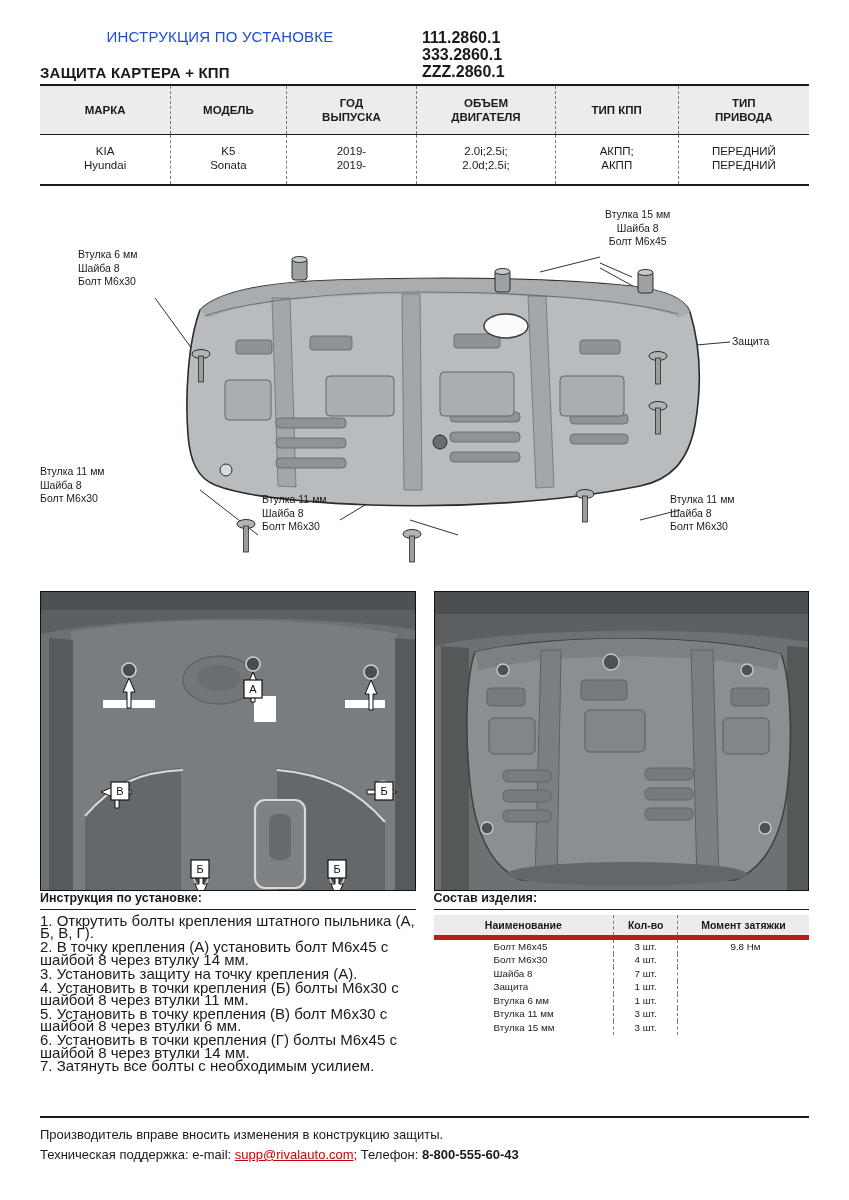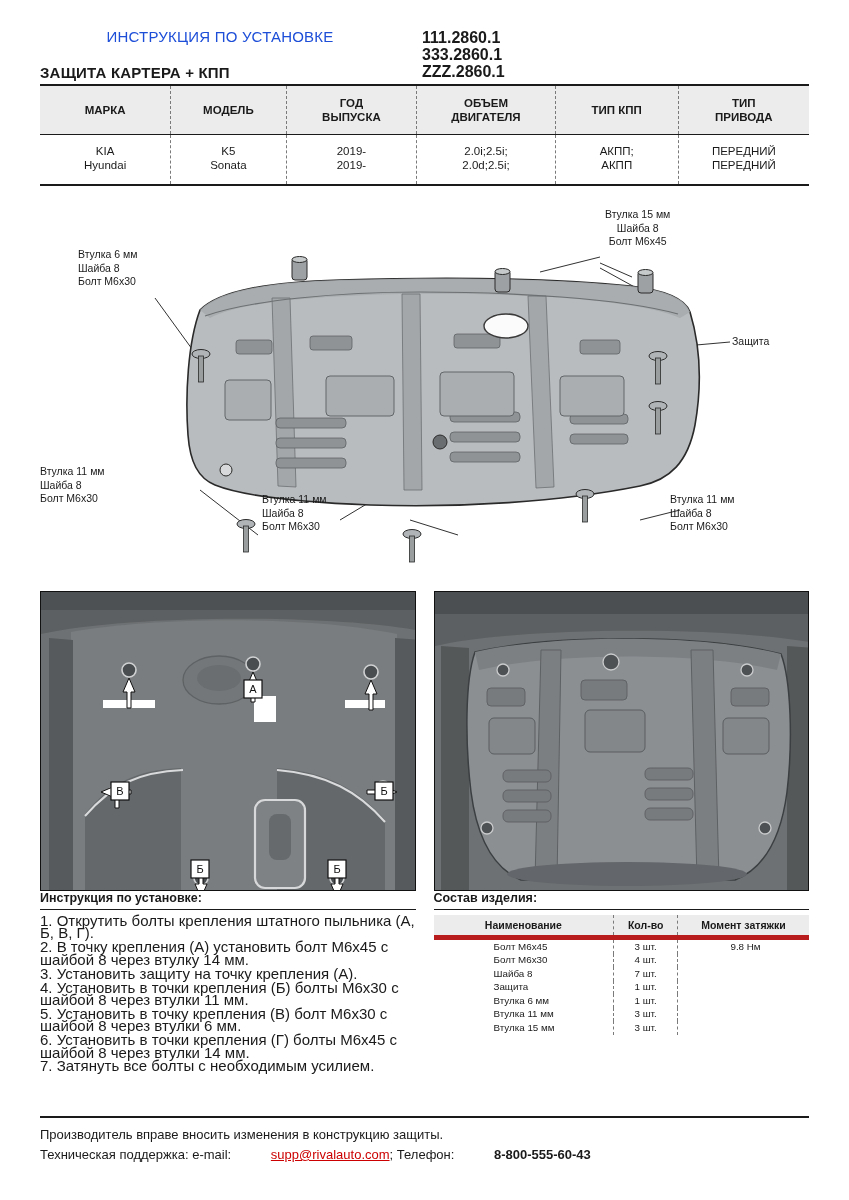--- a/index.html
+++ b/index.html
@@ -168,22 +168,22 @@
     left: 40px;
     right: 40px;
     bottom: 34px;
   }
   .footer .hr { border-top: 2px solid #1a1a1a; margin-bottom: 8px; }
   .footer p {
     margin: 0 0 3px 0;
     font-size: 13px;
     line-height: 17px;
   }
-  .footer a { color: #c00; text-decoration: underline; margin-left: 36px; }
-  .footer .phone { font-weight: bold; margin-left: 36px; }
+  .footer a { color: #c00; text-decoration: underline; }
+  .footer .phone { font-weight: bold; }
 </style>
 </head>
 <body>
 
 <div class="page">
 
   <div class="header">
     <div class="header-left">
       <div class="line1">ИНСТРУКЦИЯ ПО УСТАНОВКЕ</div>
       <div class="line2">ЗАЩИТА КАРТЕРА + КПП</div>

